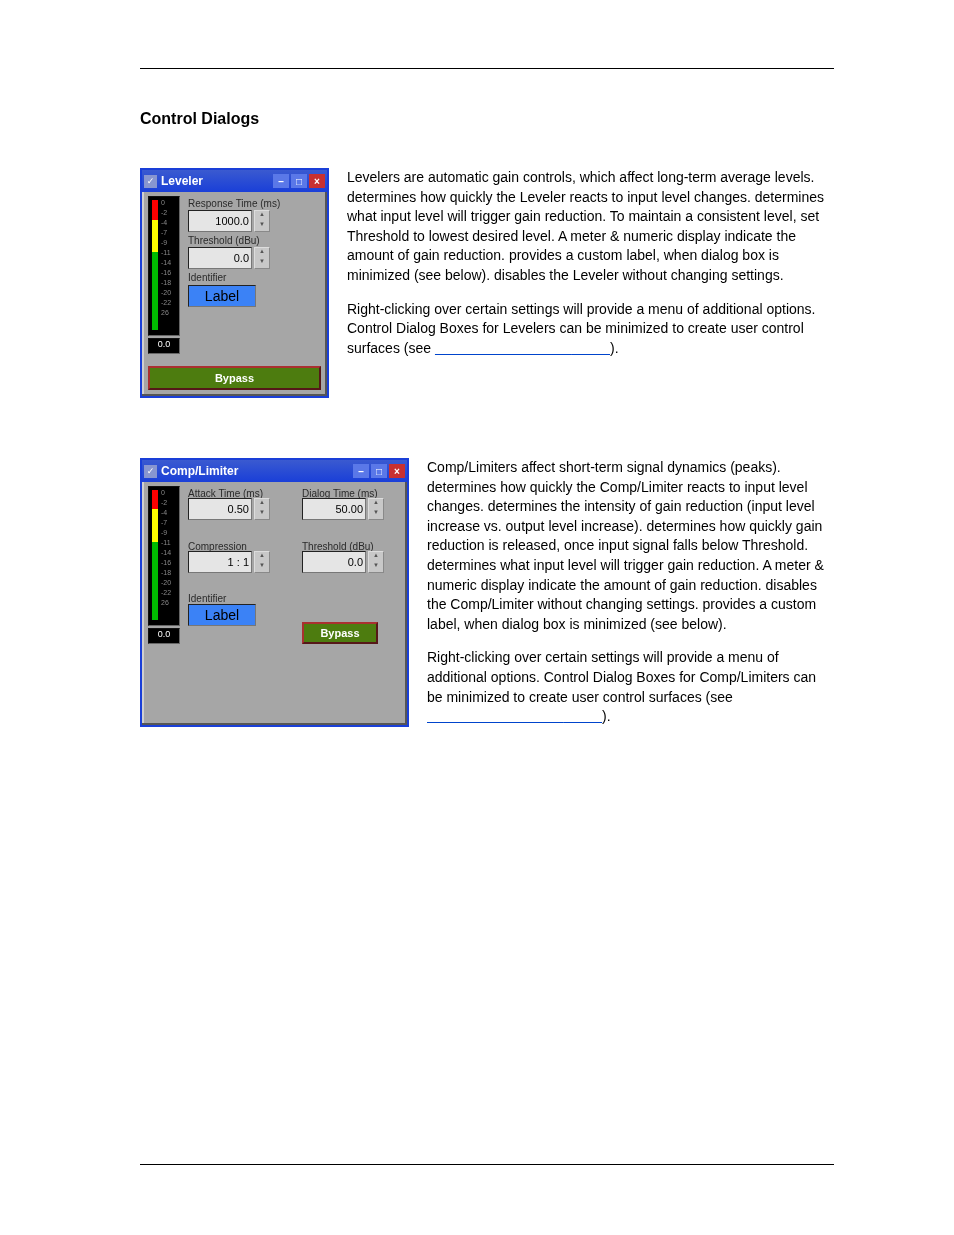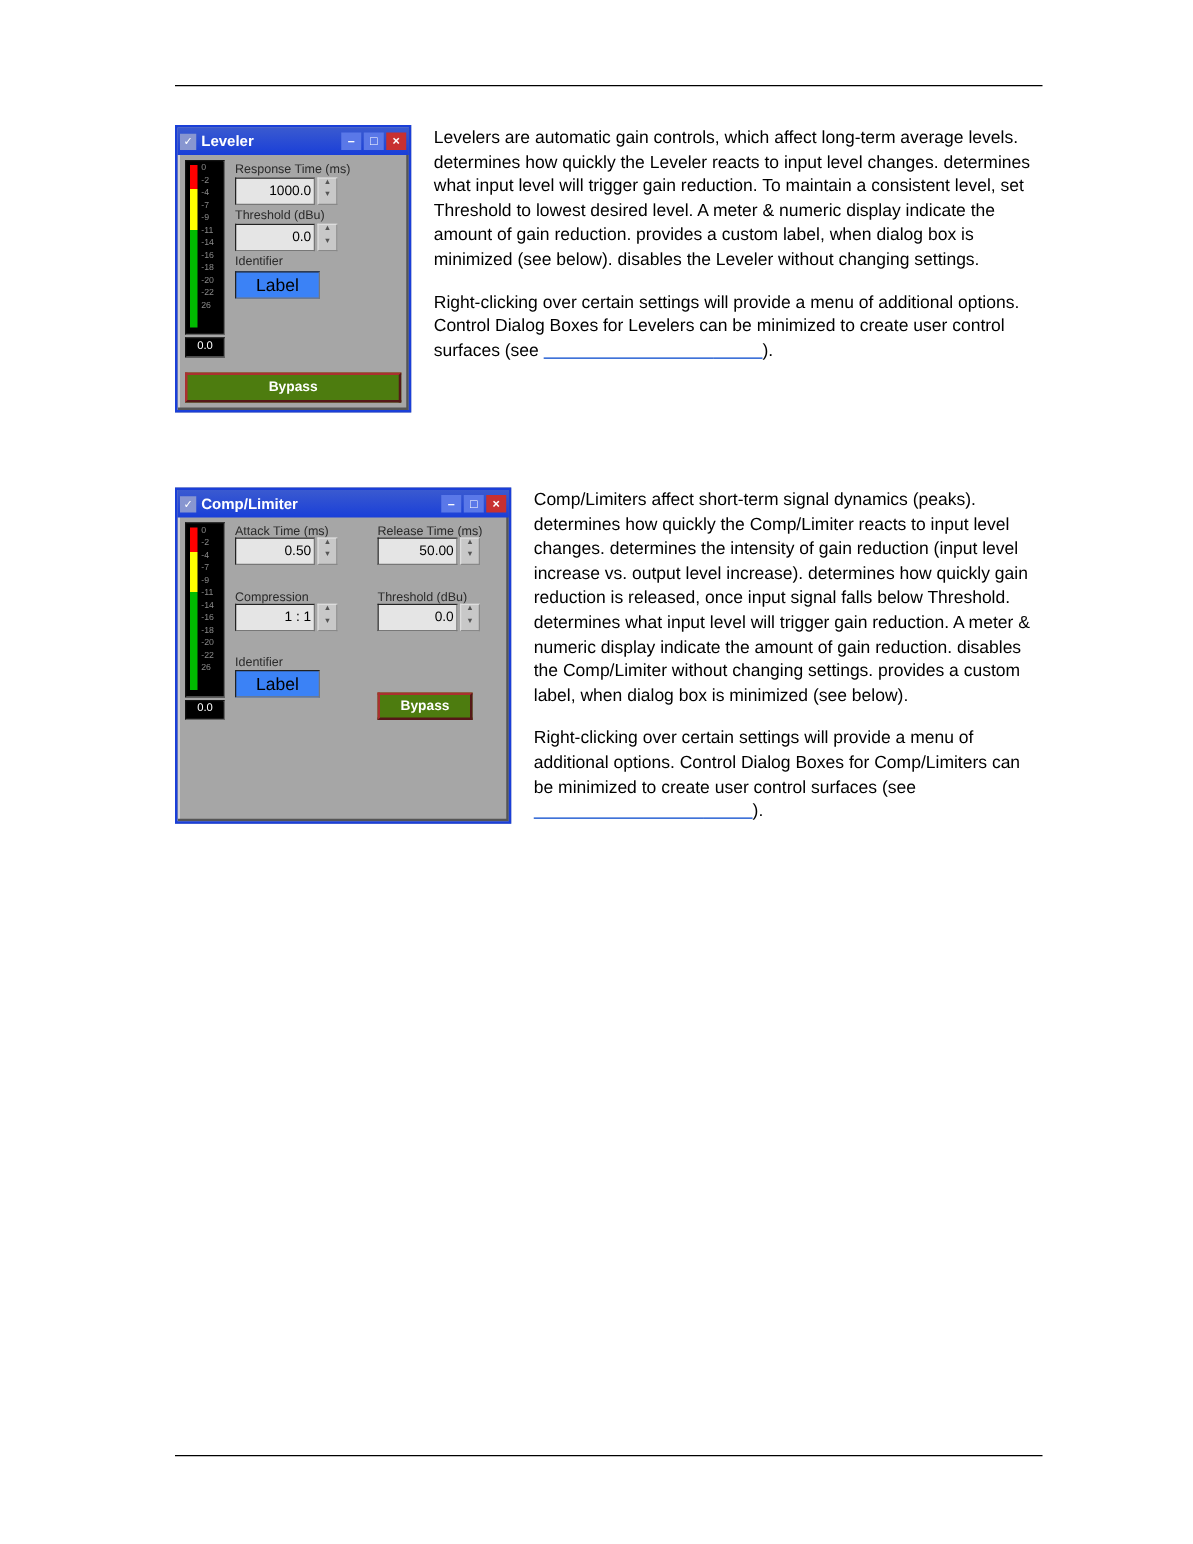--- a/index.html
+++ b/index.html
@@ -40,20 +40,21 @@
   .bypass.big{margin:4px 6px 6px;height:20px;line-height:20px;}
   .ctrl-grid{flex:1;display:grid;grid-template-columns:1fr 1fr;gap:2px 13px;}
   .sel{background:#2a55d8;color:#fff;}
   .bypass.small{height:18px;line-height:18px;width:72px;margin-top:2px;}
 </style>
 </head>
 <body>
 
 <div class="page">
   <hr class="top-rule">
+  <h2>Control Dialogs</h2>
 
   <div class="row">
     <div class="dialog lev">
       <div class="titlebar">
         <span class="check">✓</span>
         <span class="title">Leveler</span>
         <span class="btn btn-min">–</span>
         <span class="btn btn-max">□</span>
         <span class="btn btn-cls">×</span>
       </div>
@@ -147,21 +148,21 @@
             <div class="lbl">Attack Time (ms)</div>
             <div class="spin">
                 <input class="sel" value="0.50" style="">
                 <div class="arrows">
                   <span>▲</span>
                   <span>▼</span>
                 </div>
               </div>
           </div>
           <div>
-            <div class="lbl">Release Time (ms)</div>
+            <div class="lbl">Dialog Time (ms)</div>
             <div class="spin">
                 <input value="50.00" style="">
                 <div class="arrows">
                   <span>▲</span>
                   <span>▼</span>
                 </div>
               </div>
           </div>
           <div>
             <div class="lbl">Compression</div>

